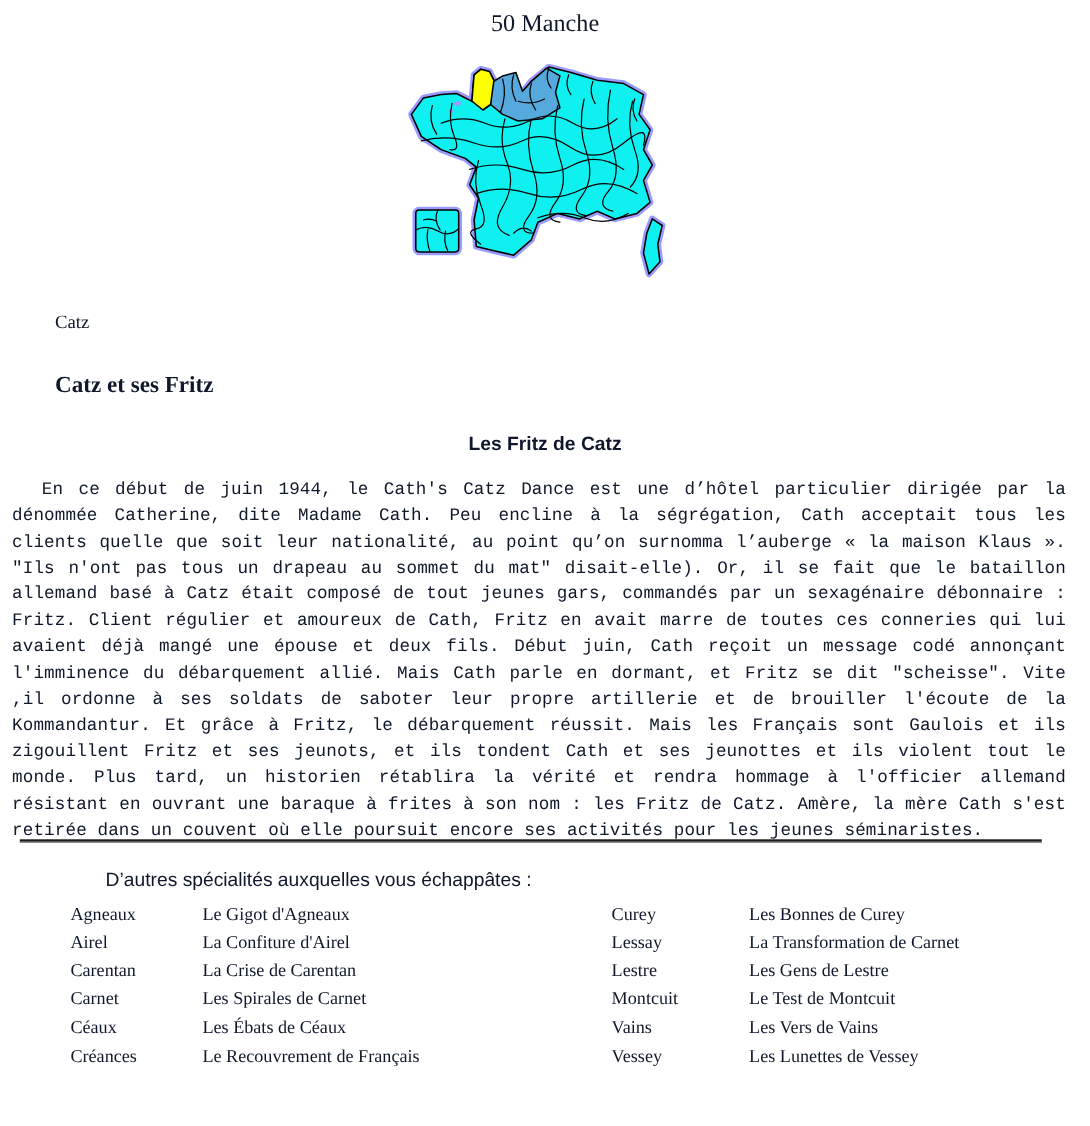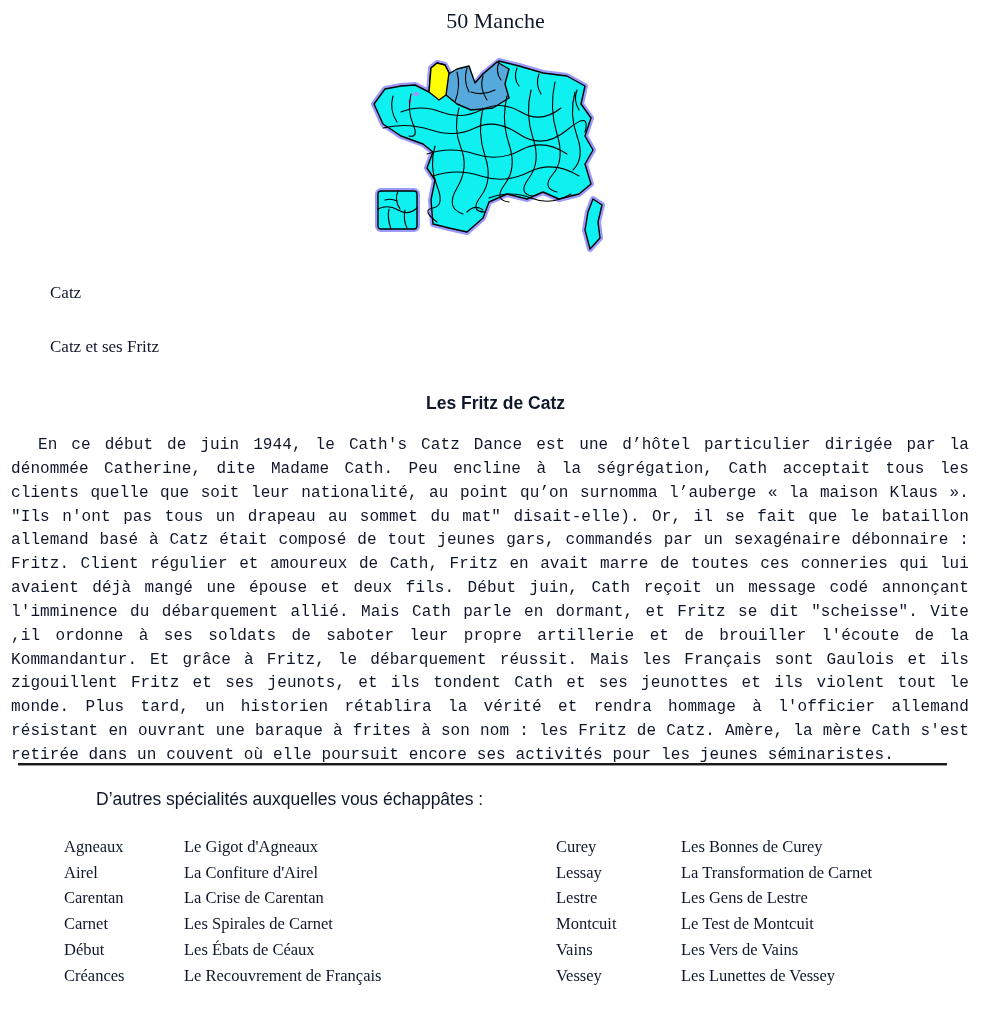--- a/index.html
+++ b/index.html
@@ -22,21 +22,22 @@
   }
   .map-wrap svg{display:block;width:100%;height:100%;}
   .sec-title{
     position:absolute;left:50px;top:283px;
     font-family:"Liberation Serif",serif;
     font-size:17px;
   }
   .sec-sub{
     position:absolute;left:50px;top:337px;
     font-family:"Liberation Serif",serif;
-    font-size:17px;
+    font-size:21px;
+    font-weight:bold;
   }
   .article-heading{
     position:absolute;left:0;top:393px;width:100%;
     text-align:center;
     font-size:17.5px;font-weight:700;
   }
   .body-par{
     position:absolute;left:11px;top:434px;width:958px;
     font-size:16px;line-height:23.85px;
     text-align:justify;
@@ -53,21 +54,21 @@
     position:absolute;left:48px;top:789px;
     font-size:17.5px;
     margin-left:48px;
   }
   .spec-lists{
     position:absolute;left:64px;top:818px;width:880px;
     font-family:"Liberation Serif",serif;
     font-size:16.5px;
     display:flex;
   }
-  .spec-col{display:table;border-collapse:collapse;margin-top:16px;}
+  .spec-col{display:table;border-collapse:collapse;}
   .spec-col.left{width:492px;}
   .spec-col.right{width:388px;}
   .spec-row{display:table-row;}
   .spec-place,.spec-name{
     display:table-cell;
     height:25.8px;vertical-align:middle;
     white-space:nowrap;
   }
   .spec-col.left .spec-place{width:120px;}
   .spec-col.right .spec-place{width:125px;}
@@ -169,21 +170,21 @@
       </div>
       <div class="spec-row">
         <span class="spec-place">Carentan</span>
         <span class="spec-name">La Crise de Carentan</span>
       </div>
       <div class="spec-row">
         <span class="spec-place">Carnet</span>
         <span class="spec-name">Les Spirales de Carnet</span>
       </div>
       <div class="spec-row">
-        <span class="spec-place">Début</span>
+        <span class="spec-place">Céaux</span>
         <span class="spec-name">Les Ébats de Céaux</span>
       </div>
       <div class="spec-row">
         <span class="spec-place">Créances</span>
         <span class="spec-name">Le Recouvrement de Français</span>
       </div>
     </div>
     <div class="spec-col right">
       <div class="spec-row">
         <span class="spec-place">Curey</span>

